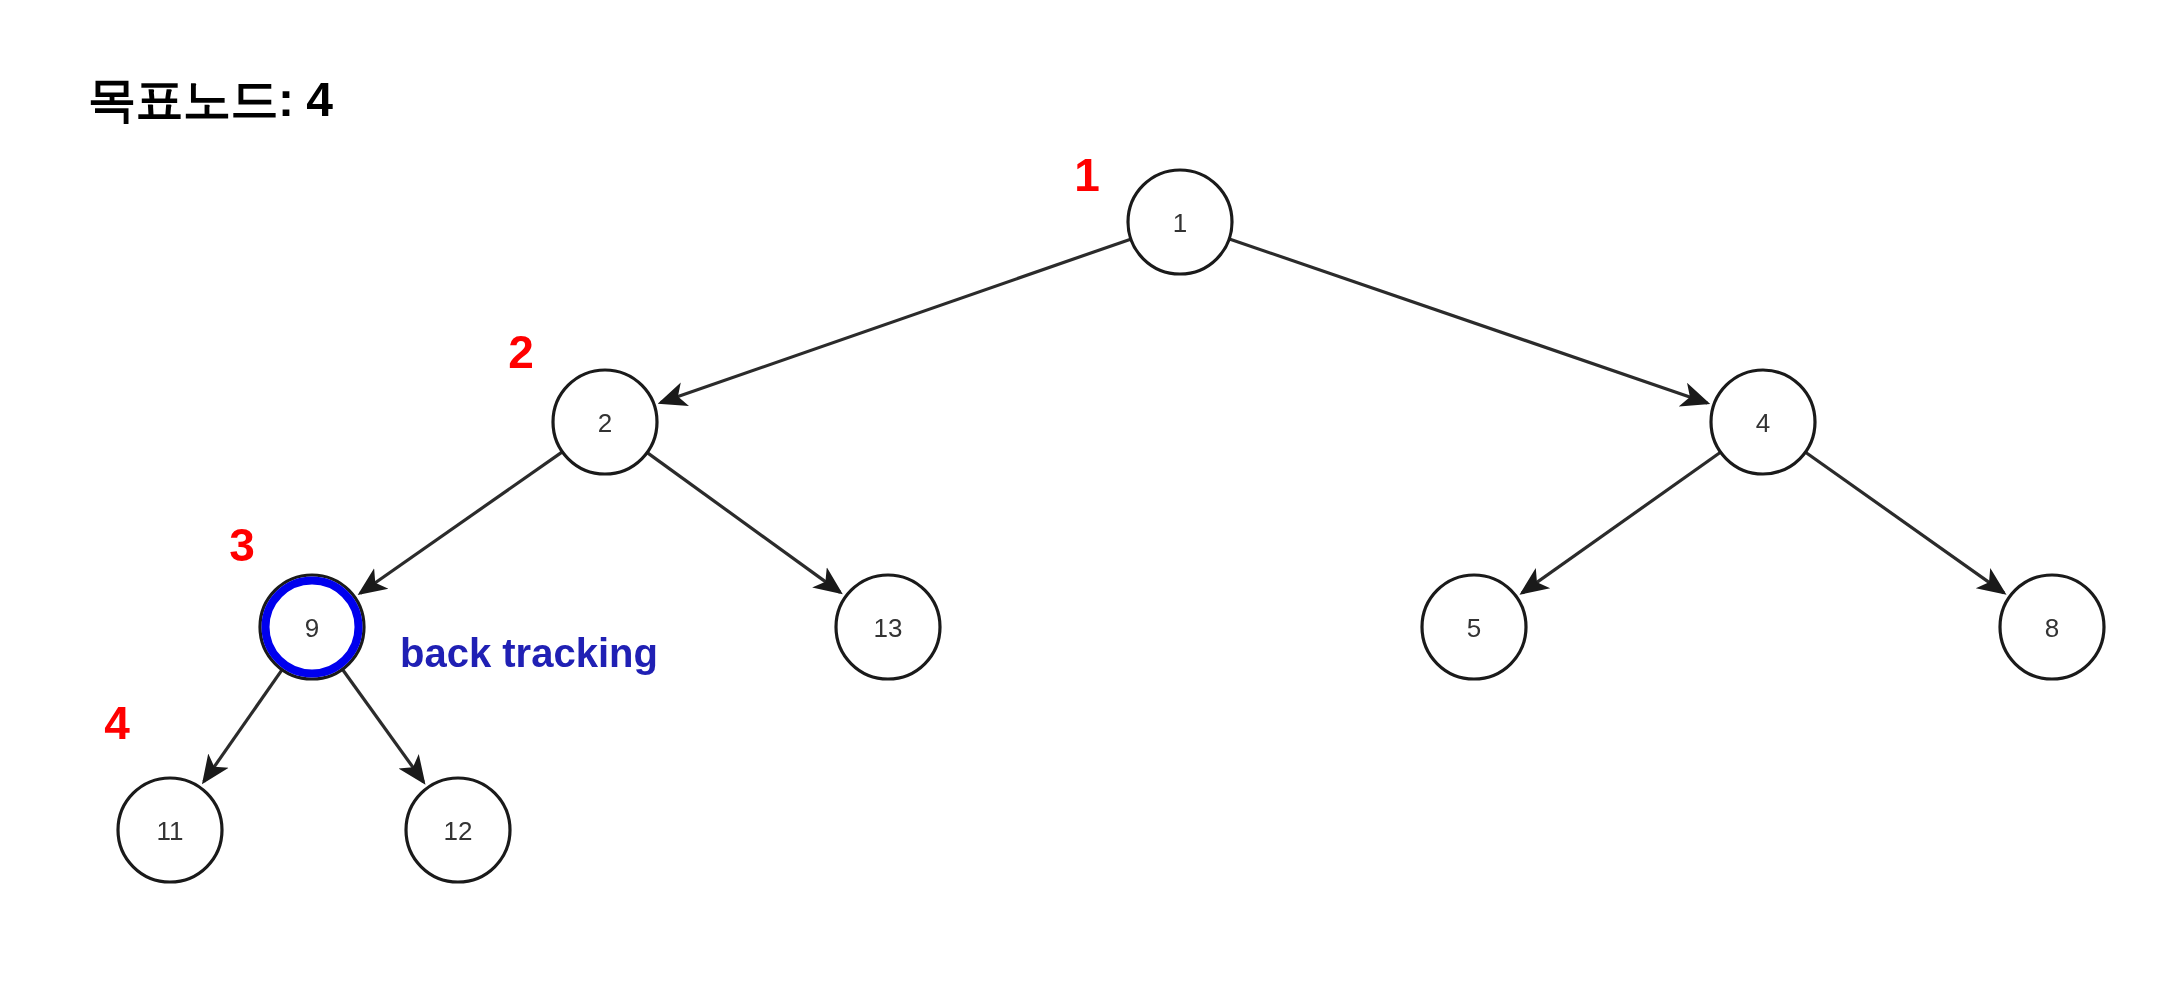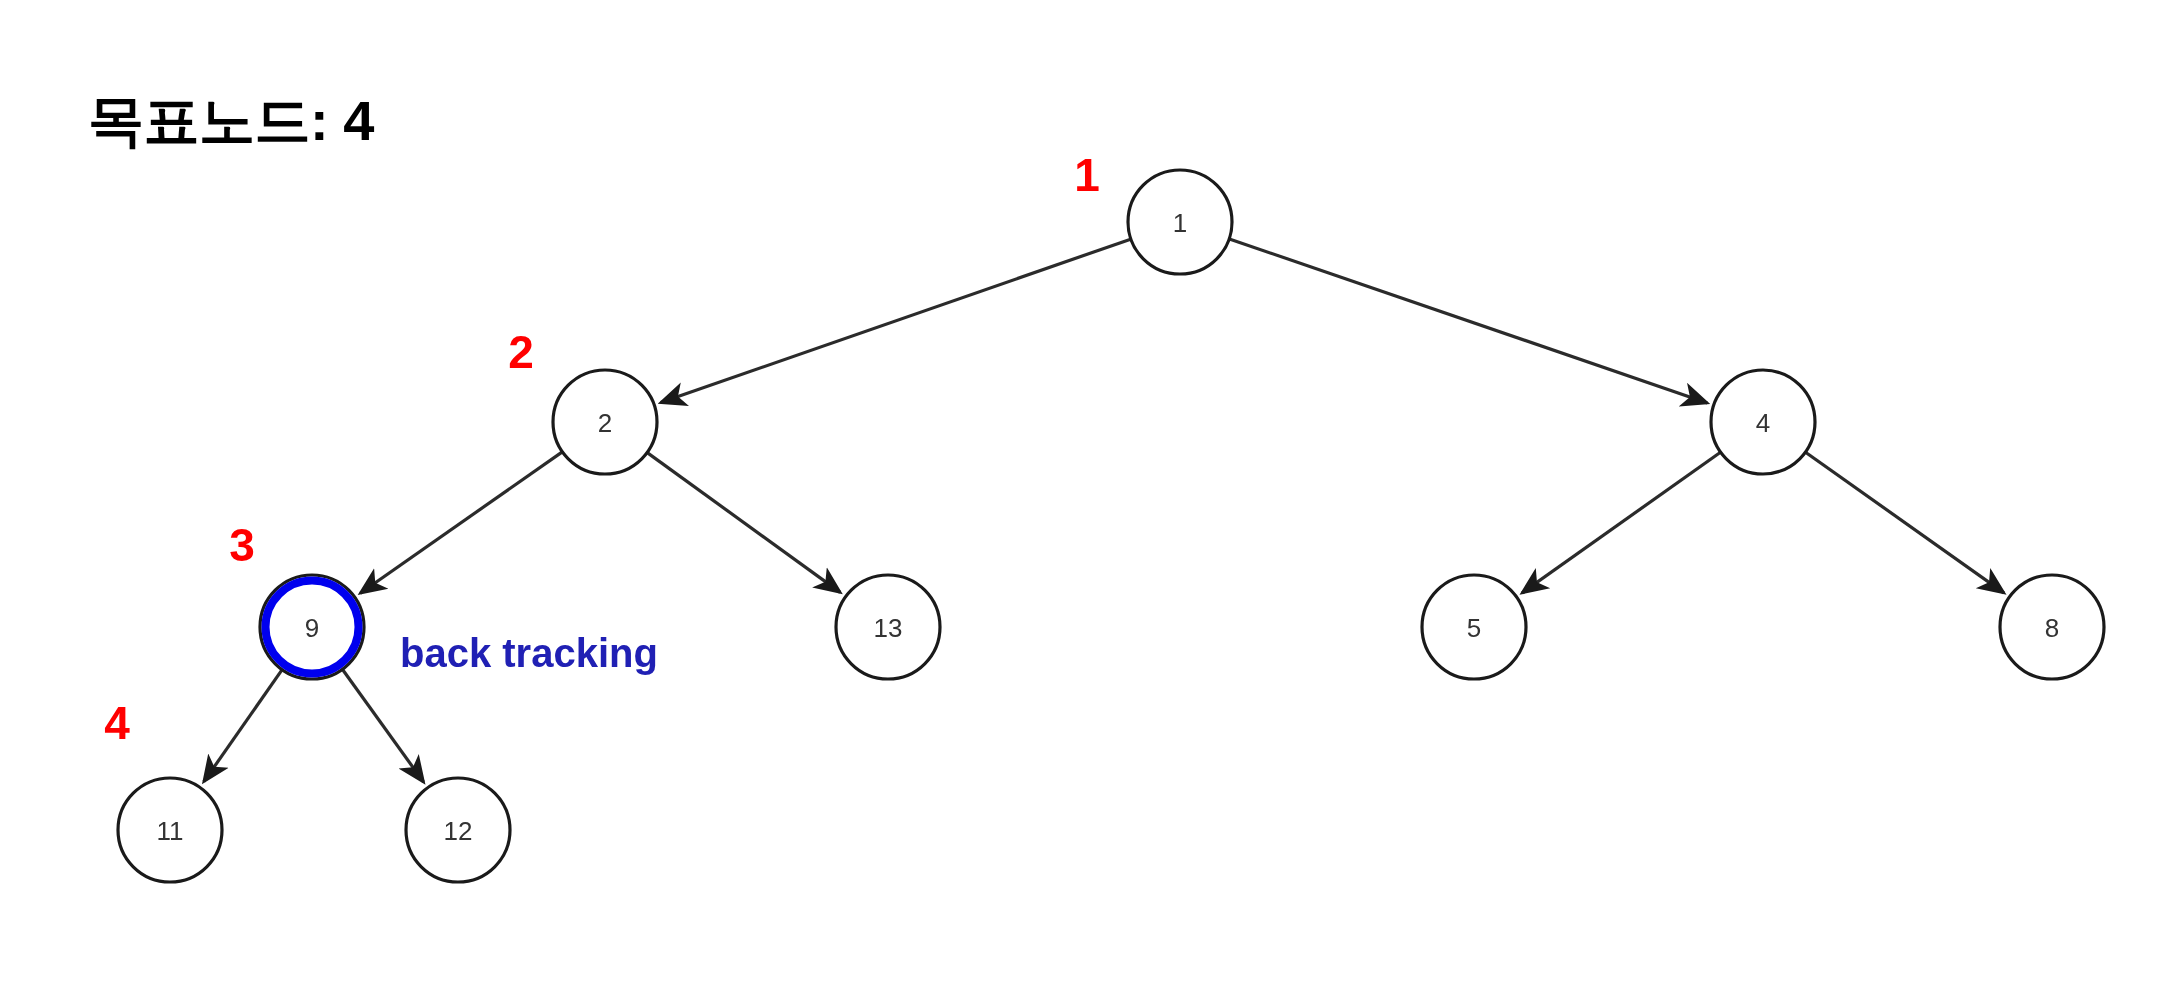--- a/index.html
+++ b/index.html
@@ -25,23 +25,23 @@
     position: absolute;
     left: 0;
     top: 0;
     width: 2160px;
     height: 996px;
     display: block;
   }
   .title-text {
     position: absolute;
     left: 88px;
-    top: 84px;
+    top: 68px;
     font-family: "Liberation Sans", "DejaVu Sans", sans-serif;
-    font-size: 56px;
+    font-size: 48px;
     font-weight: 700;
     color: #000000;
     letter-spacing: -0.5px;
     white-space: nowrap;
   }
   .node-label {
     font-family: "Liberation Sans", "DejaVu Sans", sans-serif;
     font-size: 26px;
     fill: #333333;
     text-anchor: middle;

